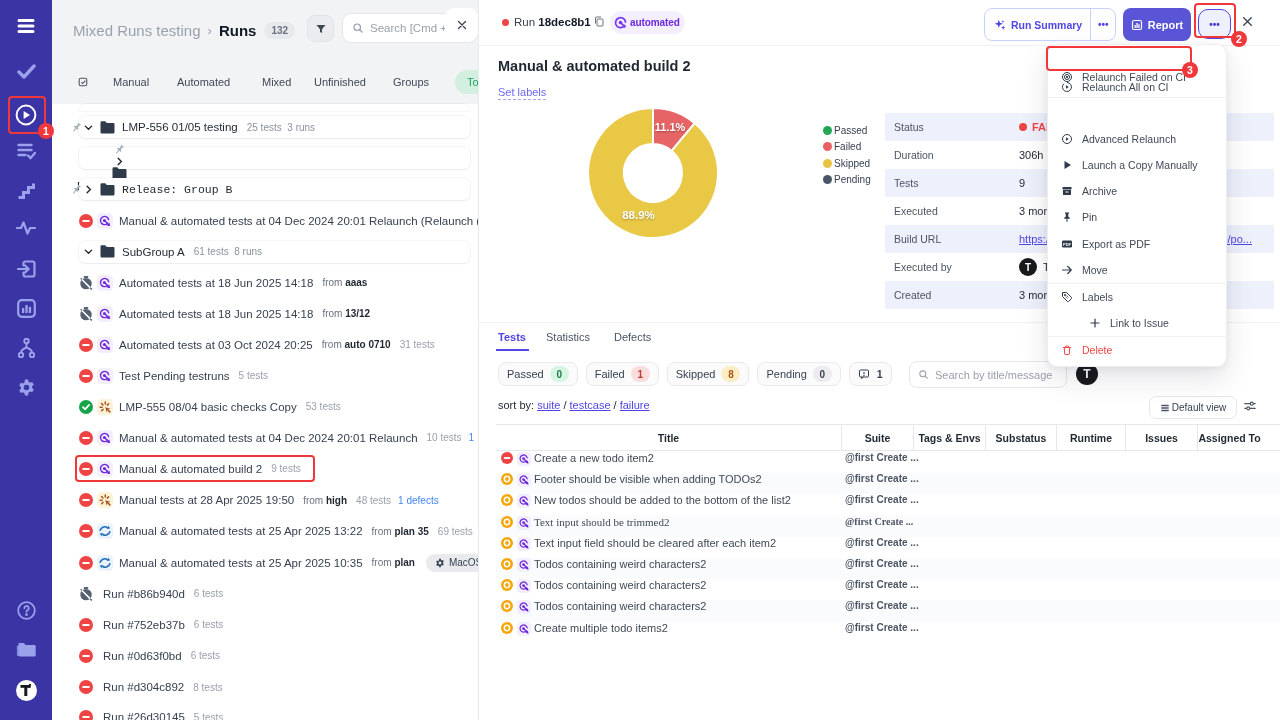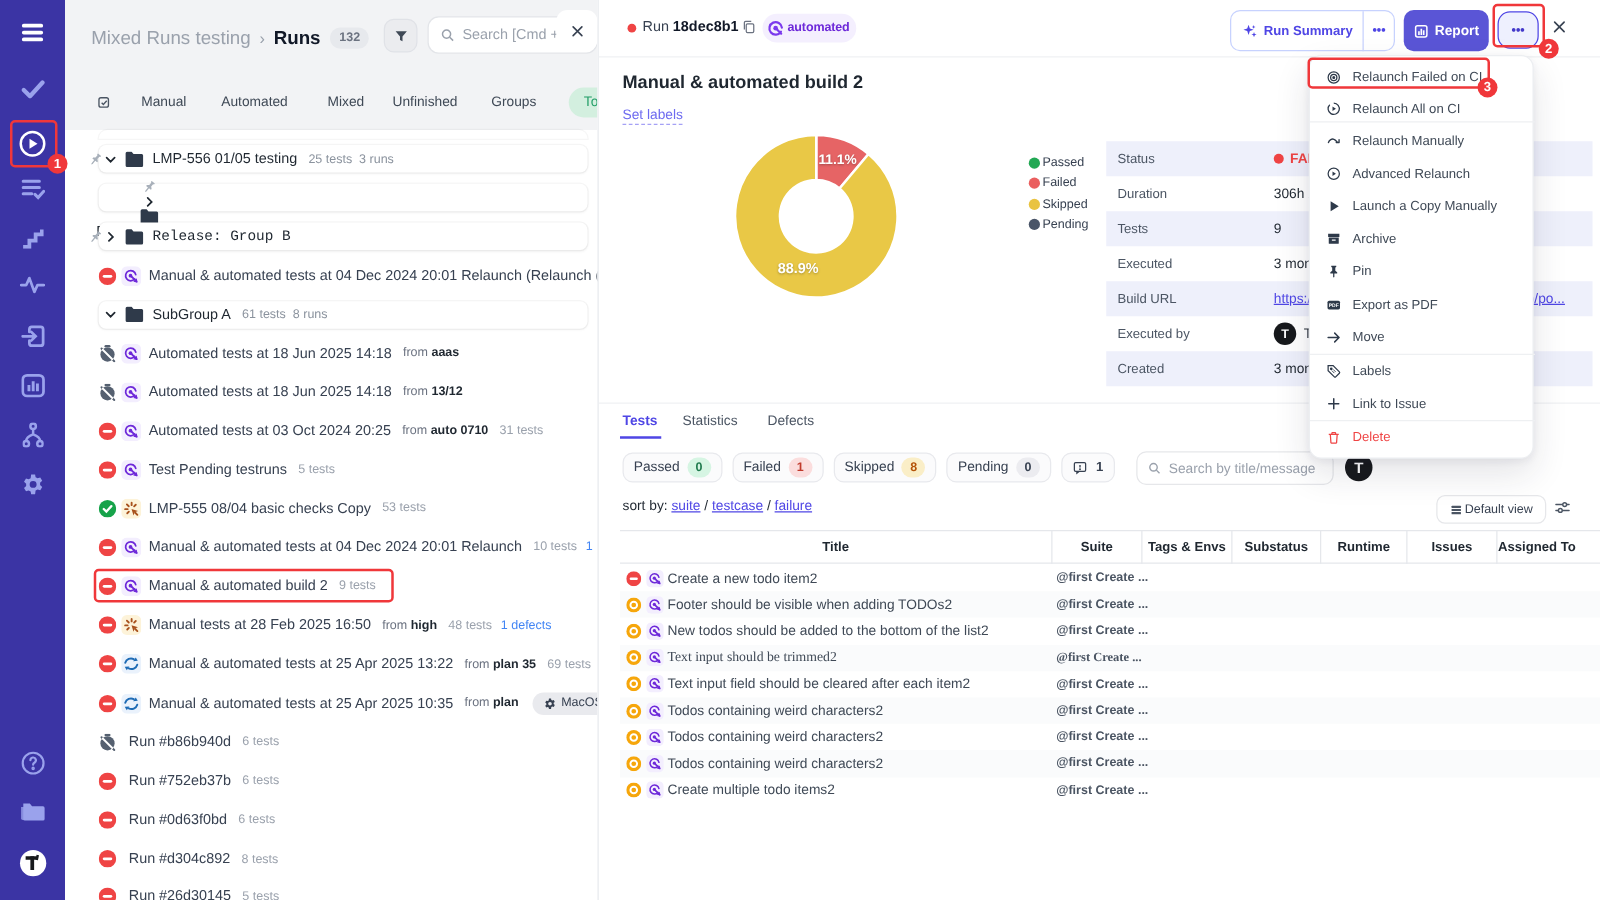--- a/index.html
+++ b/index.html
@@ -40,21 +40,21 @@
 
   .strow { position:absolute; left:406px; width:389px; height:28px; display:flex; align-items:center; overflow:hidden; white-space:nowrap; }
   .strow.alt { background:#eef0fb; }
   .stlabel { width:134px; padding-left:9px; font-size:10.5px; color:#4b5563; flex:none; }
   .stval { font-size:11px; color:#1f2730; display:flex; align-items:center; }
 
   .pill { display:inline-flex; align-items:center; height:24px; border:1px solid #e8e9ed; background:#fbfbfc; border-radius:8px; padding:0 8px; font-size:11px; color:#374151; font-weight:500; flex:none; }
   .cnt { display:inline-block; min-width:19px; text-align:center; font-size:10px; font-weight:bold; border-radius:8px; padding:2.5px 4px; margin-left:6px; }
 
   .th { font-size:10.5px; font-weight:bold; color:#1f2730; }
-  .trow { position:absolute; left:17px; width:785px; height:21.2px; display:flex; align-items:center; white-space:nowrap; }
+  .trow { position:absolute; left:17px; width:785px; height:21.2px; display:flex; align-items:flex-start; white-space:nowrap; }
   .trow.alt { background:#fafbfc; }
   .ttitle { font-size:11px; color:#3f4956; margin-left:3px; }
   .tsuite { position:absolute; left:349px; font-size:10px; font-weight:600; color:#4b5563; }
 
   #menu { position:absolute; left:1047px; top:44px; width:180px; height:323px; background:#fff; border:1px solid #eceef1; border-radius:10px; box-shadow:0 12px 28px rgba(30,35,60,0.12), 0 2px 6px rgba(30,35,60,0.06); z-index:40; }
   .mi { position:absolute; left:0; width:180px; height:26px; display:flex; align-items:center; font-size:10.5px; color:#3f4956; white-space:nowrap; }
   .mi .mic { width:12px; height:12px; margin-left:13px; margin-right:9px; flex:none; }
   .msep { position:absolute; left:0; width:180px; border-top:1px solid #eef0f2; }
 
   .ann { position:absolute; border:2.5px solid #f0373a; border-radius:4px; z-index:60; }
@@ -430,21 +430,21 @@
           <g stroke="#a8521d" stroke-width="1.5" stroke-linecap="round" fill="none">
             <path d="M3.1 8.3 h2"></path>
             <path d="M4.5 4.5 l1.5 1.5"></path>
             <path d="M8.3 3.1 v2"></path>
             <path d="M11.6 4.8 l-1.3 1.3"></path>
             <path d="M4.8 11.6 l1.3-1.3"></path>
             <path d="M11.2 11.2 l1.7 1.7"></path>
           </g>
           <path d="M8.2 8.2 L13.4 9.8 L10.8 10.8 L9.8 13.4 Z" fill="#a8521d"></path>
         </svg>
-        <span class="rtitle">Manual tests at 28 Feb 2025 16:50</span>
+        <span class="rtitle">Manual tests at 28 Apr 2025 19:50</span>
         <span class="rfrom">from <b>high</b></span>
         <span class="rmeta">48 tests</span>
         <span class="rdefect">1 defects</span>
       </div>
       <div class="rrow" style="top:515.5px;">
         <svg class="ic14" viewBox="0 0 14 14">
           <circle cx="7" cy="7" r="7" fill="#ef4444"></circle>
           <rect x="3.2" y="5.9" width="7.6" height="2.2" rx="1.1" fill="#fff"></rect>
         </svg>
         <span style="width:4px;"></span>
@@ -881,39 +881,33 @@
           <path d="M8.3 8.3 L12.2 12.2" stroke="#6d28d9" stroke-width="1.5" stroke-linecap="round"></path>
           <path d="M13 13 L9.6 12.4 L12.4 9.6 Z" fill="#6d28d9"></path>
         </svg>
         <span class="ttitle">Create multiple todo items2</span>
         <span class="tsuite">@first Create ...</span>
       </div>
     </div>
 </div>
 
 <div id="menu">
-    <div class="mi" style="top:4px; color:#3f4956;"><span class="mic">
+    <div class="mi" style="top:19px; color:#3f4956;"><span class="mic">
         <svg viewBox="0 0 24 24" fill="none" stroke="#2e3a4a" stroke-width="2">
           <circle cx="12" cy="12" r="9"></circle>
           <circle cx="12" cy="12" r="5"></circle>
           <circle cx="12" cy="12" r="1.4" fill="#2e3a4a"></circle>
         </svg>
       </span>Relaunch Failed on CI</div>
     <div class="mi" style="top:29px; color:#3f4956;"><span class="mic">
         <svg viewBox="0 0 24 24" fill="none" stroke="#2e3a4a" stroke-width="2">
           <path d="M12 3 a9 9 0 1 1-6.4 2.6"></path>
           <path d="M10 8.5 L15.5 12 L10 15.5 Z" fill="#2e3a4a" stroke="none"></path>
         </svg>
       </span>Relaunch All on CI</div>
-    <div class="mi" style="top:55px; color:#3f4956;"><span class="mic">
-        <svg viewBox="0 0 24 24" fill="none" stroke="#2e3a4a" stroke-width="2.2" stroke-linecap="round">
-          <path d="M3.5 14 C5 9.5 9 7.5 12.5 9 c2 .8 3.5 2.5 5 4.5"></path>
-          <path d="M20.5 9.5 v4.5 h-4.5" stroke-linejoin="round"></path>
-        </svg>
-      </span>Relaunch Manually</div>
     <div class="mi" style="top:81px; color:#3f4956;"><span class="mic">
         <svg viewBox="0 0 24 24" fill="none" stroke="#2e3a4a" stroke-width="2">
           <circle cx="12" cy="12" r="9"></circle>
           <path d="M10 8.5 L15.5 12 L10 15.5 Z" fill="#2e3a4a" stroke="none"></path>
         </svg>
       </span>Advanced Relaunch</div>
     <div class="mi" style="top:107px; color:#3f4956;"><span class="mic">
         <svg viewBox="0 0 24 24" fill="#2e3a4a">
           <path d="M7 4 L20 12 L7 20 Z"></path>
         </svg>
@@ -939,21 +933,21 @@
           <text x="12" y="15.5" font-size="8" fill="#fff" text-anchor="middle" font-weight="bold" font-family="Liberation Sans">PDF</text>
         </svg>
       </span>Export as PDF</div>
     <div class="mi" style="top:238.5px; color:#3f4956;"><span class="mic">
         <svg viewBox="0 0 24 24" fill="none" stroke="#2e3a4a" stroke-width="2">
           <path d="M3 3 h8 l10 10 a1.5 1.5 0 0 1 0 2.1 L15.1 21 a1.5 1.5 0 0 1-2.1 0 L3 11 Z"></path>
           <circle cx="8" cy="8" r="1.2" fill="#2e3a4a"></circle>
           <path d="M11 9 l4 4 M9 11 l4 4" stroke-width="1.4"></path>
         </svg>
       </span>Labels</div>
-    <div class="mi" style="top:265px; color:#3f4956;"><span class="mic">
+    <div class="mi" style="top:265px; color:#3f4956;margin-left:28px;"><span class="mic">
         <svg viewBox="0 0 24 24" fill="none" stroke="#2e3a4a" stroke-width="2.4" stroke-linecap="round">
           <path d="M12 4 v16 M4 12 h16"></path>
         </svg>
       </span>Link to Issue</div>
     <div class="mi" style="top:291.5px; color:#ef4444;"><span class="mic">
         <svg viewBox="0 0 24 24" fill="none" stroke="#ef4444" stroke-width="2">
           <path d="M4 7 h16 M9 7 V5 a1 1 0 0 1 1-1 h4 a1 1 0 0 1 1 1 v2 M6.5 7 l1 13.5 a1 1 0 0 0 1 .5 h7 a1 1 0 0 0 1-.5 L17.5 7"></path>
         </svg>
       </span>Delete</div>
     <div class="msep" style="top:52px;"></div>

